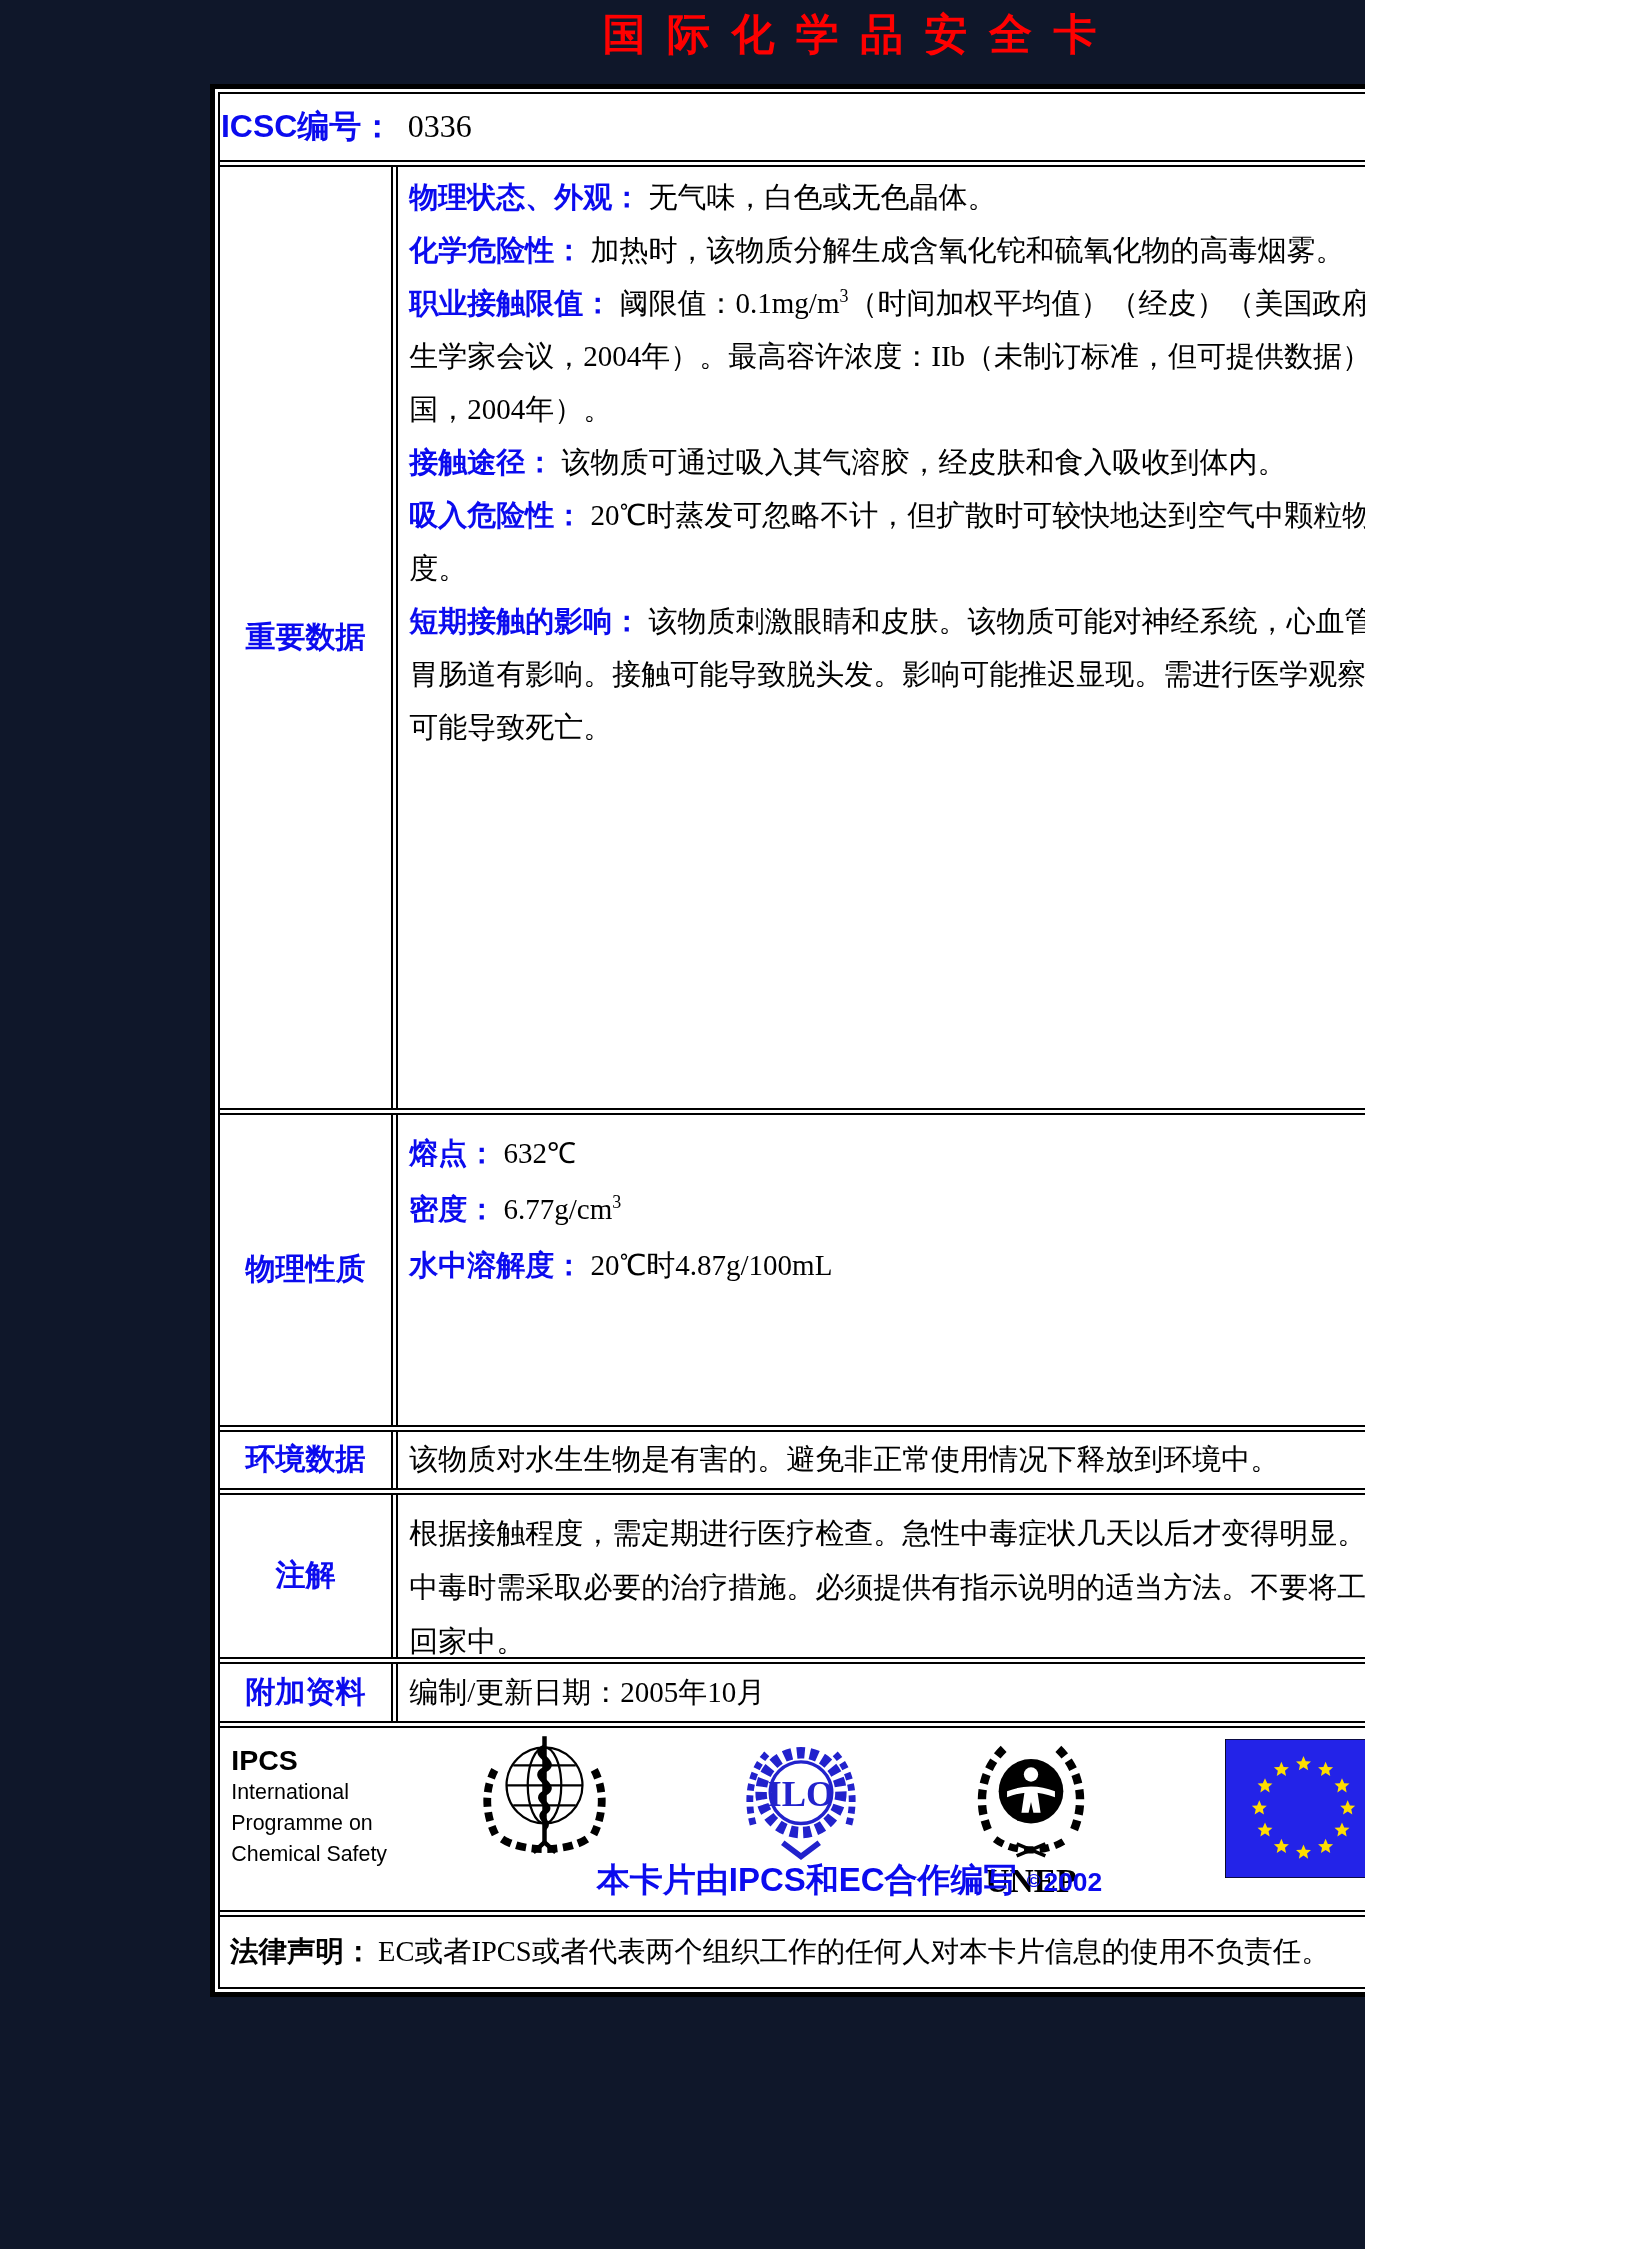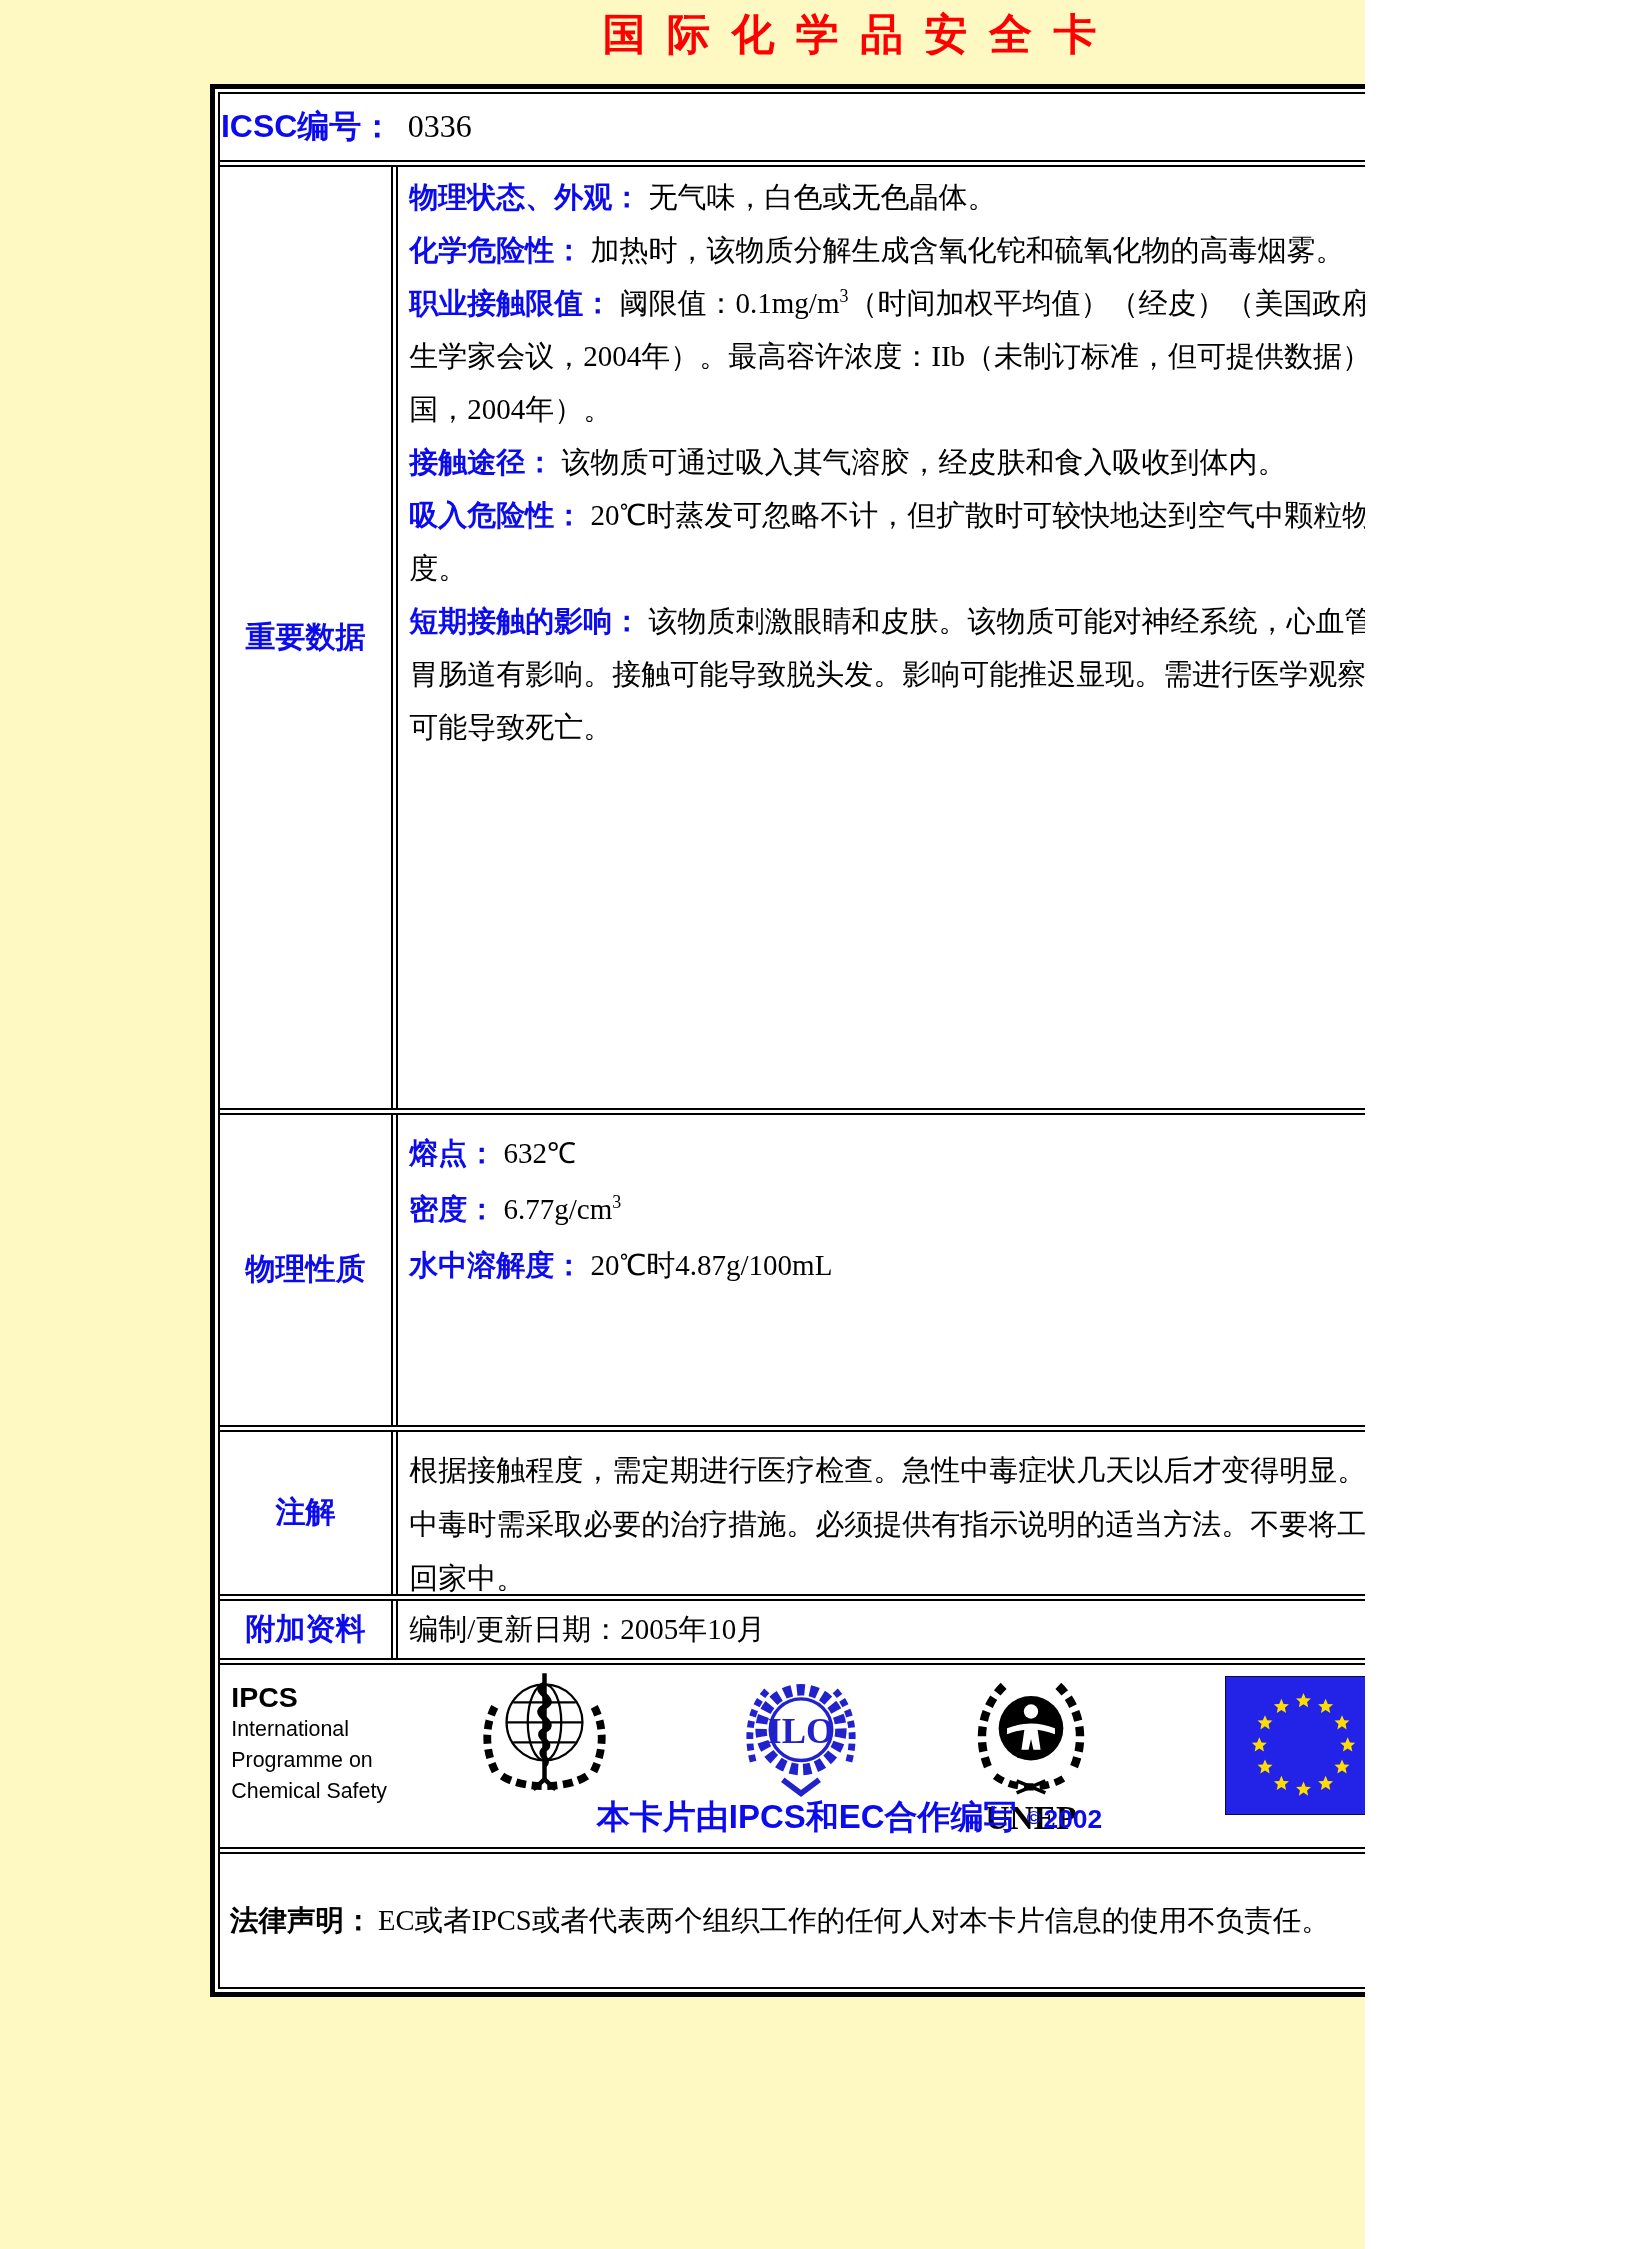--- a/index.html
+++ b/index.html
@@ -4,21 +4,21 @@
 <style>
   :root{
     --label-blue:#0b0bee;
     --title-red:#ff0000;
     --eu-blue:#2323e8;
     --star-yellow:#ffdd00;
     --ilo-blue:#2222cc;
     --ink:#000000;
   }
   html,body{margin:0;padding:0;background:#ffffff;}
-  .page{position:relative;width:1365px;height:2250px;background:#fef9c3;
+  .page{position:relative;width:1365px;height:2250px;background:#0f172a;
         font-family:"Liberation Serif", serif;color:var(--ink);overflow:hidden;}
 
   .doc-title{position:absolute;left:210px;top:5.7px;width:1279px;text-align:center;
     font-family:"Liberation Sans", sans-serif;font-weight:bold;font-size:43px;
     color:var(--title-red);letter-spacing:21.4px;text-indent:21.4px;white-space:nowrap;}
 
   .card{position:absolute;left:210px;top:84px;width:1279px;height:1913px;
     border:5.7px solid #000;padding:2.9px;box-sizing:border-box;background:#fff;}
   .card-inner{border:2.1px solid #000;width:100%;height:100%;box-sizing:border-box;
     display:flex;flex-direction:column;}
@@ -133,20 +133,26 @@
             <span class="blue-lbl">密度：</span>
             <span>6.77g/cm</span><sup>3</sup>
           </div>
           <div>
             <span class="blue-lbl">水中溶解度：</span>
             <span>20℃时4.87g/100mL</span>
           </div>
         </div>
       </div>
 
+      <div class="row r-env env">
+        <div class="label-cell">环境数据</div>
+        <div class="content-cell">
+          <span>该物质对水生生物是有害的。避免非正常使用情况下释放到环境中。</span>
+        </div>
+      </div>
 
       <div class="row r-notes notes">
         <div class="label-cell">注解</div>
         <div class="content-cell">
           <span>根据接触程度，需定期进行医疗检查。急性中毒症状几天以后才变得明显。该物质中毒时需采取必要的治疗措施。必须提供有指示说明的适当方法。不要将工作服带回家中。</span>
         </div>
       </div>
 
       <div class="row r-additional addl">
         <div class="label-cell">附加资料</div>

